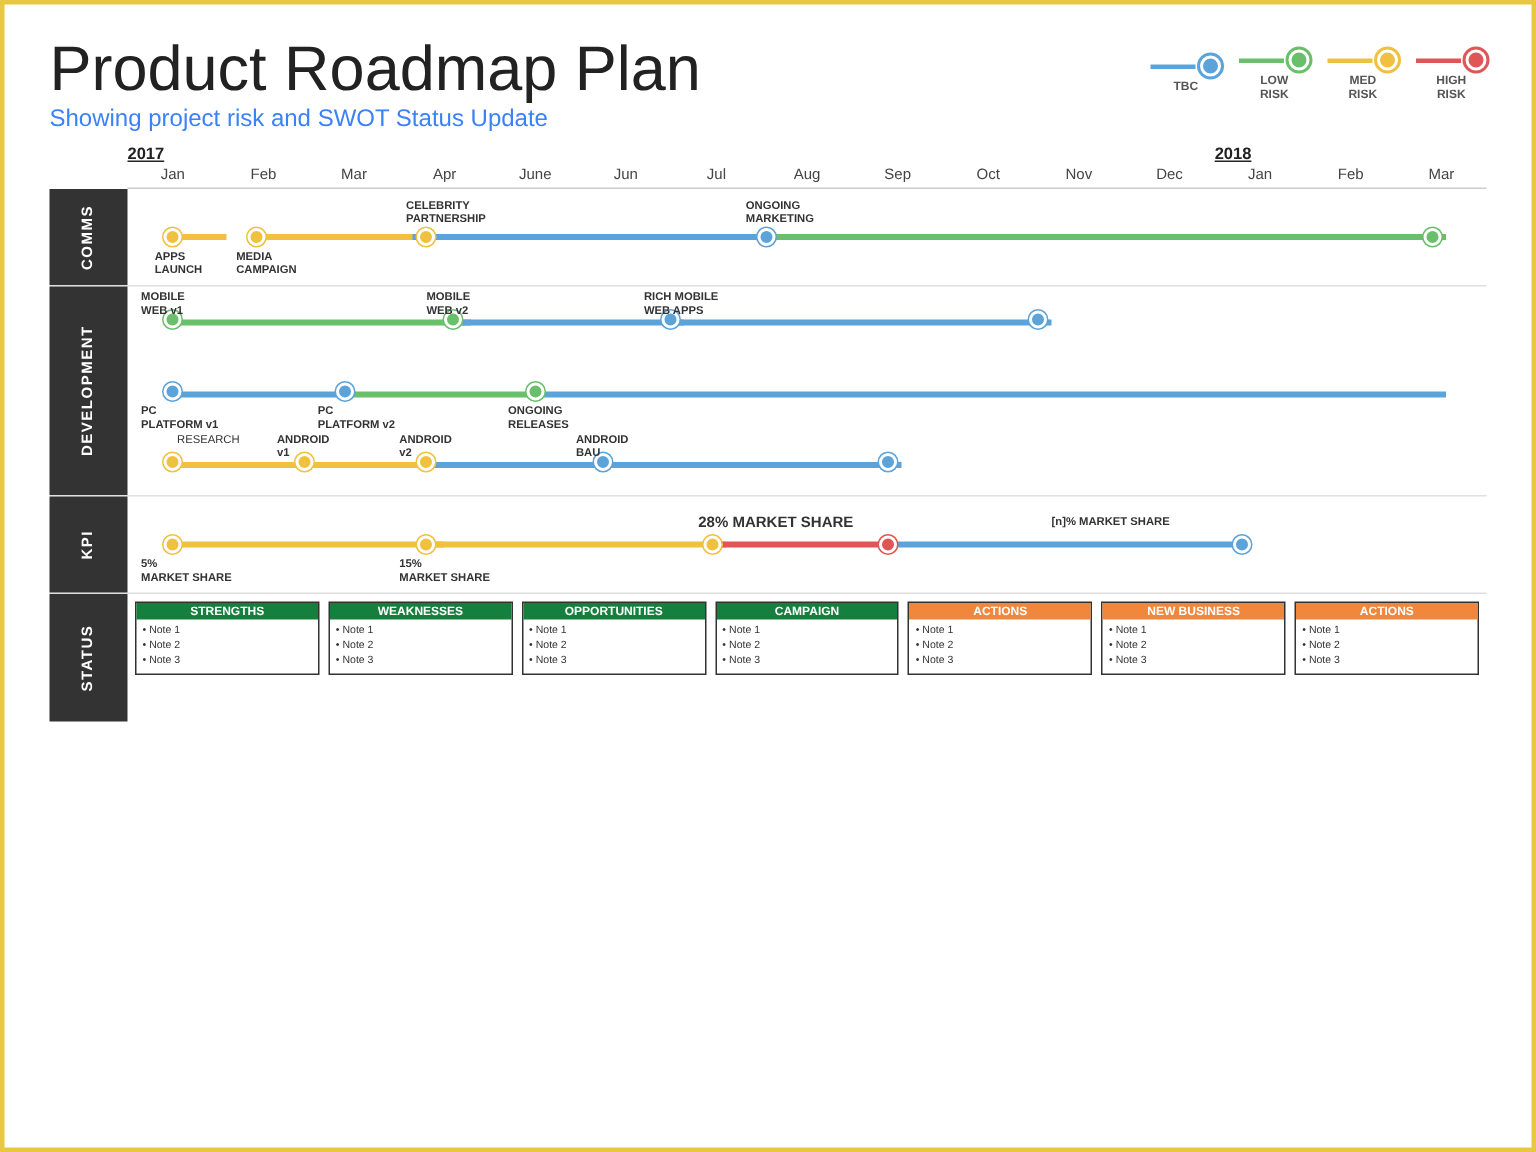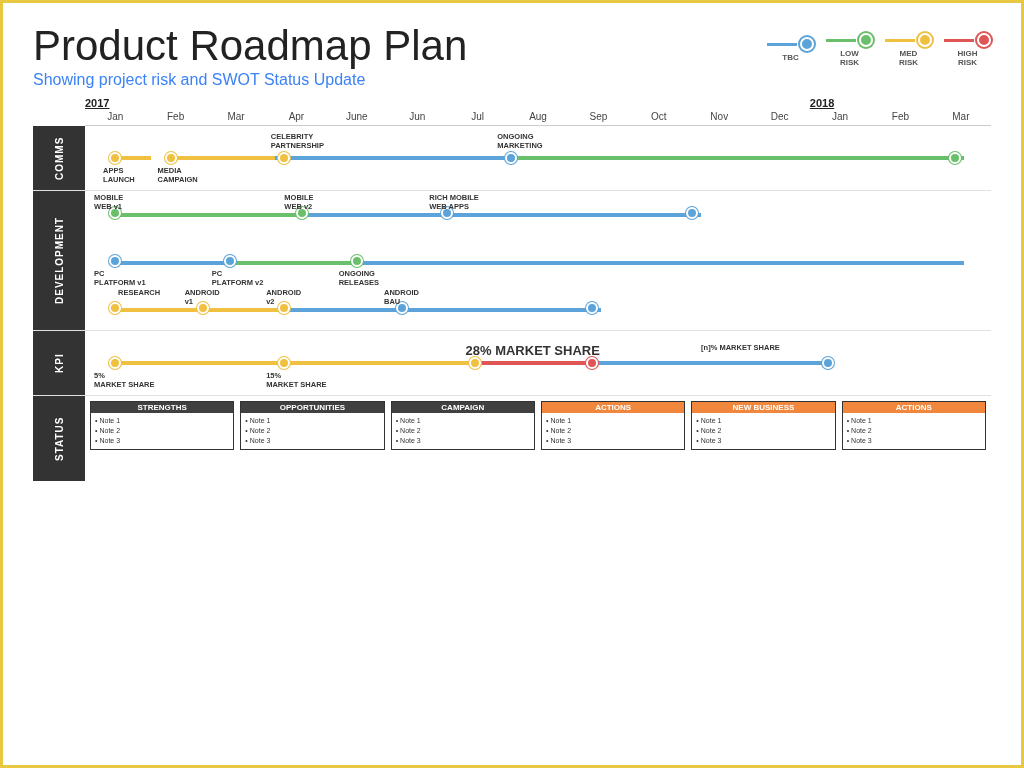--- a/index.html
+++ b/index.html
@@ -166,21 +166,21 @@
       padding: 3px 4px;
       font-size: 7.5px;
     }
     .swot-box.orange-header .swot-title {
       background: #f0873c;
       color: #fff;
     }
     .swot-title {
       font-weight: bold;
       font-size: 8px;
-      background: #404040;
+      background: #15803d;
       color: #fff;
       padding: 1px 3px;
       margin: -3px -4px 3px -4px;
       text-align: center;
     }
     .swot-note {
       display: flex;
       align-items: flex-start;
       gap: 2px;
       font-size: 7px;
@@ -336,21 +336,21 @@
         <div style="position:absolute;top:50%;left:30%;width:12px;height:12px;border-radius:50%;background:#6abf6a;transform:translate(-50%,-50%);border:2px solid #fff;box-shadow:0 0 0 1px #6abf6a;"></div>
         <div style="position:absolute;top:calc(50% + 8px);left:28%;font-size:7.5px;font-weight:bold;color:#333;white-space:pre;">ONGOING
 RELEASES</div>
 
         <div style="position:absolute;top:84%;left:3.33%;width:10%;height:4px;background:#f0c040;"></div>
         <div style="position:absolute;top:84%;left:13%;width:10%;height:4px;background:#f0c040;"></div>
         <div style="position:absolute;top:84%;left:22%;width:13%;height:4px;background:#5ba3d9;"></div>
         <div style="position:absolute;top:84%;left:35%;width:22%;height:4px;background:#5ba3d9;"></div>
 
         <div style="position:absolute;top:84%;left:3.33%;width:12px;height:12px;border-radius:50%;background:#f0c040;transform:translate(-50%,-50%);border:2px solid #fff;box-shadow:0 0 0 1px #f0c040;"></div>
-        <div style="position:absolute;top:calc(84% - 20px);left:1%;font-size:7.5px;font-weight:bold;color:#333;padding-left:24px;">RESEARCH</div>
+        <div style="position:absolute;top:calc(84% - 20px);left:1%;font-size:7.5px;font-weight:normal;color:#333;padding-left:24px;">RESEARCH</div>
         <div style="position:absolute;top:84%;left:13%;width:12px;height:12px;border-radius:50%;background:#f0c040;transform:translate(-50%,-50%);border:2px solid #fff;box-shadow:0 0 0 1px #f0c040;"></div>
         <div style="position:absolute;top:calc(84% - 20px);left:11%;font-size:7.5px;font-weight:bold;color:#333;white-space:pre;">ANDROID
 v1</div>
         <div style="position:absolute;top:84%;left:22%;width:12px;height:12px;border-radius:50%;background:#f0c040;transform:translate(-50%,-50%);border:2px solid #fff;box-shadow:0 0 0 1px #f0c040;"></div>
         <div style="position:absolute;top:calc(84% - 20px);left:20%;font-size:7.5px;font-weight:bold;color:#333;white-space:pre;">ANDROID
 v2</div>
         <div style="position:absolute;top:84%;left:35%;width:12px;height:12px;border-radius:50%;background:#5ba3d9;transform:translate(-50%,-50%);border:2px solid #fff;box-shadow:0 0 0 1px #5ba3d9;"></div>
         <div style="position:absolute;top:calc(84% - 20px);left:33%;font-size:7.5px;font-weight:bold;color:#333;white-space:pre;">ANDROID
 BAU</div>
         <div style="position:absolute;top:84%;left:56%;width:12px;height:12px;border-radius:50%;background:#5ba3d9;transform:translate(-50%,-50%);border:2px solid #fff;box-shadow:0 0 0 1px #5ba3d9;"></div>
@@ -370,37 +370,43 @@
         <div style="position:absolute;top:50%;left:56%;width:26%;height:4px;background:#5ba3d9;transform:translateY(-50%);"></div>
 
         <div style="position:absolute;top:50%;left:3.33%;width:12px;height:12px;border-radius:50%;background:#f0c040;transform:translate(-50%,-50%);border:2px solid #fff;box-shadow:0 0 0 1px #f0c040;"></div>
         <div style="position:absolute;top:calc(50% + 8px);left:1%;font-size:7.5px;font-weight:bold;color:#333;white-space:pre;">5%
 MARKET SHARE</div>
         <div style="position:absolute;top:50%;left:22%;width:12px;height:12px;border-radius:50%;background:#f0c040;transform:translate(-50%,-50%);border:2px solid #fff;box-shadow:0 0 0 1px #f0c040;"></div>
         <div style="position:absolute;top:calc(50% + 8px);left:20%;font-size:7.5px;font-weight:bold;color:#333;white-space:pre;">15%
 MARKET SHARE</div>
         <div style="position:absolute;top:50%;left:43%;width:12px;height:12px;border-radius:50%;background:#f0c040;transform:translate(-50%,-50%);border:2px solid #fff;box-shadow:0 0 0 1px #f0c040;"></div>
         <div style="position:absolute;top:50%;left:56%;width:12px;height:12px;border-radius:50%;background:#e05555;transform:translate(-50%,-50%);border:2px solid #fff;box-shadow:0 0 0 1px #e05555;"></div>
-        <div style="position:absolute;top:calc(50% - 20px);left:42%;font-size:13px;font-weight:bold;color:#333;white-space:pre;">28% MARKET SHARE</div>
+        <div style="position:absolute;top:calc(50% - 20px);left:42%;font-size:10px;font-weight:bold;color:#333;white-space:pre;">28% MARKET SHARE</div>
         <div style="position:absolute;top:50%;left:82%;width:12px;height:12px;border-radius:50%;background:#5ba3d9;transform:translate(-50%,-50%);border:2px solid #fff;box-shadow:0 0 0 1px #5ba3d9;"></div>
         <div style="position:absolute;top:calc(50% - 20px);left:68%;font-size:7.5px;font-weight:bold;color:#333;white-space:pre;">[n]% MARKET SHARE</div>
       </div>
     </div>
 
     <div class="status-section">
       <div class="status-label">STATUS</div>
       <div class="status-content">
 
         <div class="swot-box">
           <div class="swot-title">STRENGTHS</div>
           <div class="swot-note"> Note 1</div>
           <div class="swot-note"> Note 2</div>
           <div class="swot-note"> Note 3</div>
         </div>
 
+        <div class="swot-box">
+          <div class="swot-title">WEAKNESSES</div>
+          <div class="swot-note"> Note 1</div>
+          <div class="swot-note"> Note 2</div>
+          <div class="swot-note"> Note 3</div>
+        </div>
 
         <div class="swot-box">
           <div class="swot-title">OPPORTUNITIES</div>
           <div class="swot-note"> Note 1</div>
           <div class="swot-note"> Note 2</div>
           <div class="swot-note"> Note 3</div>
         </div>
 
         <div class="swot-box">
           <div class="swot-title">CAMPAIGN</div>

